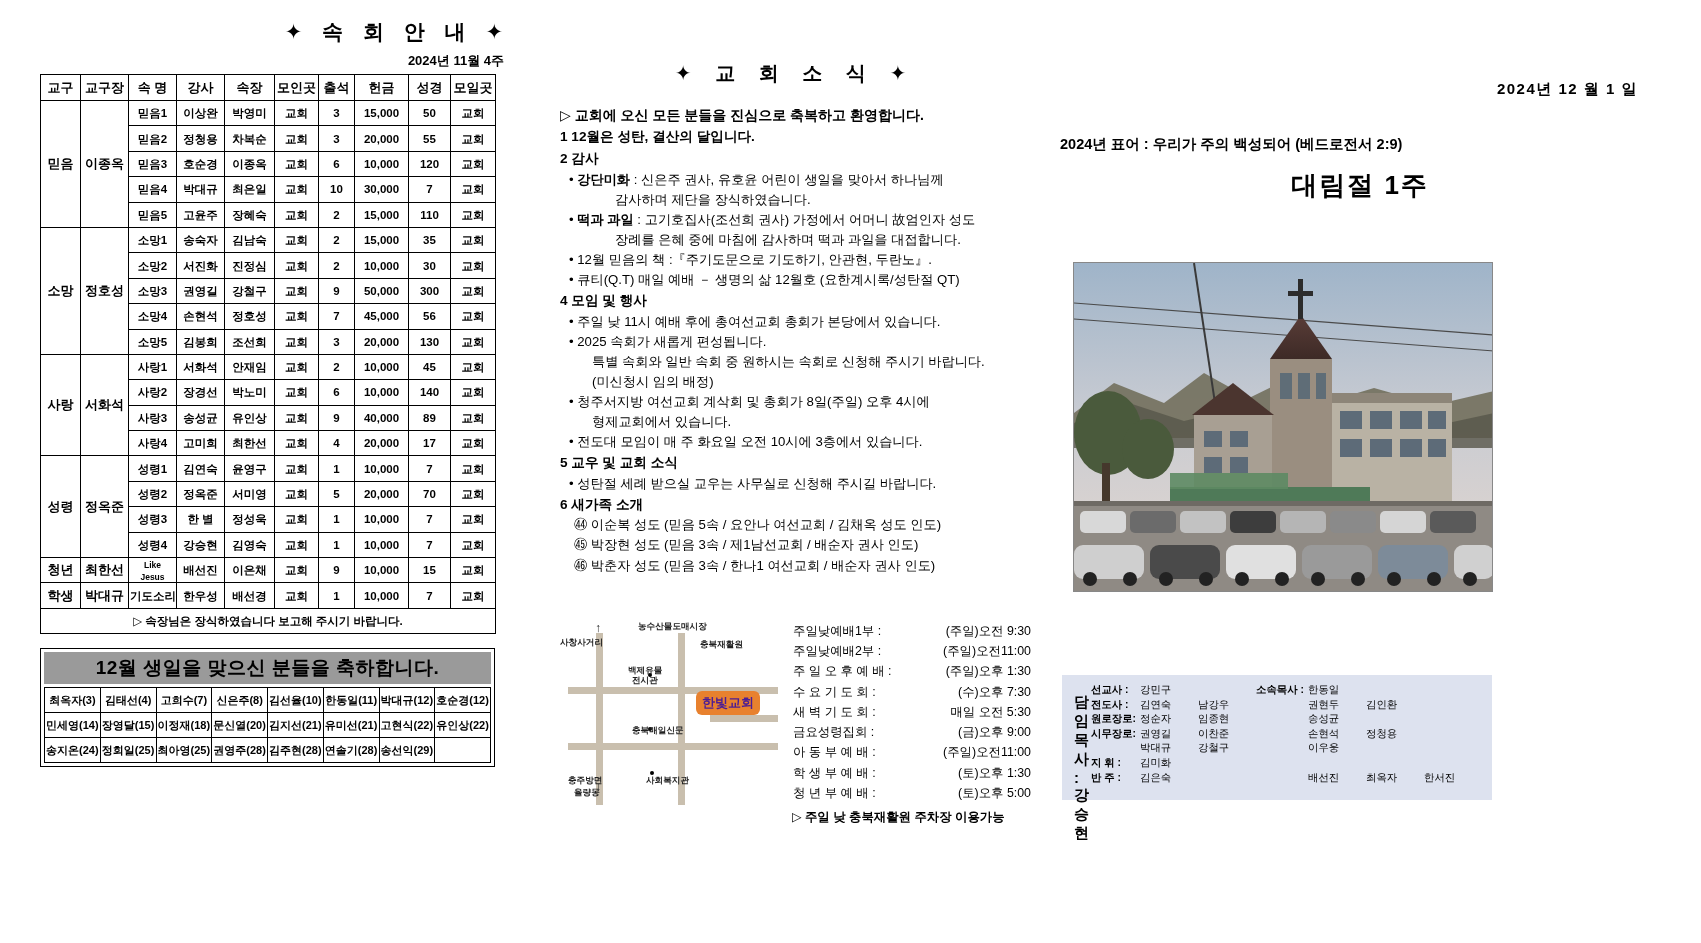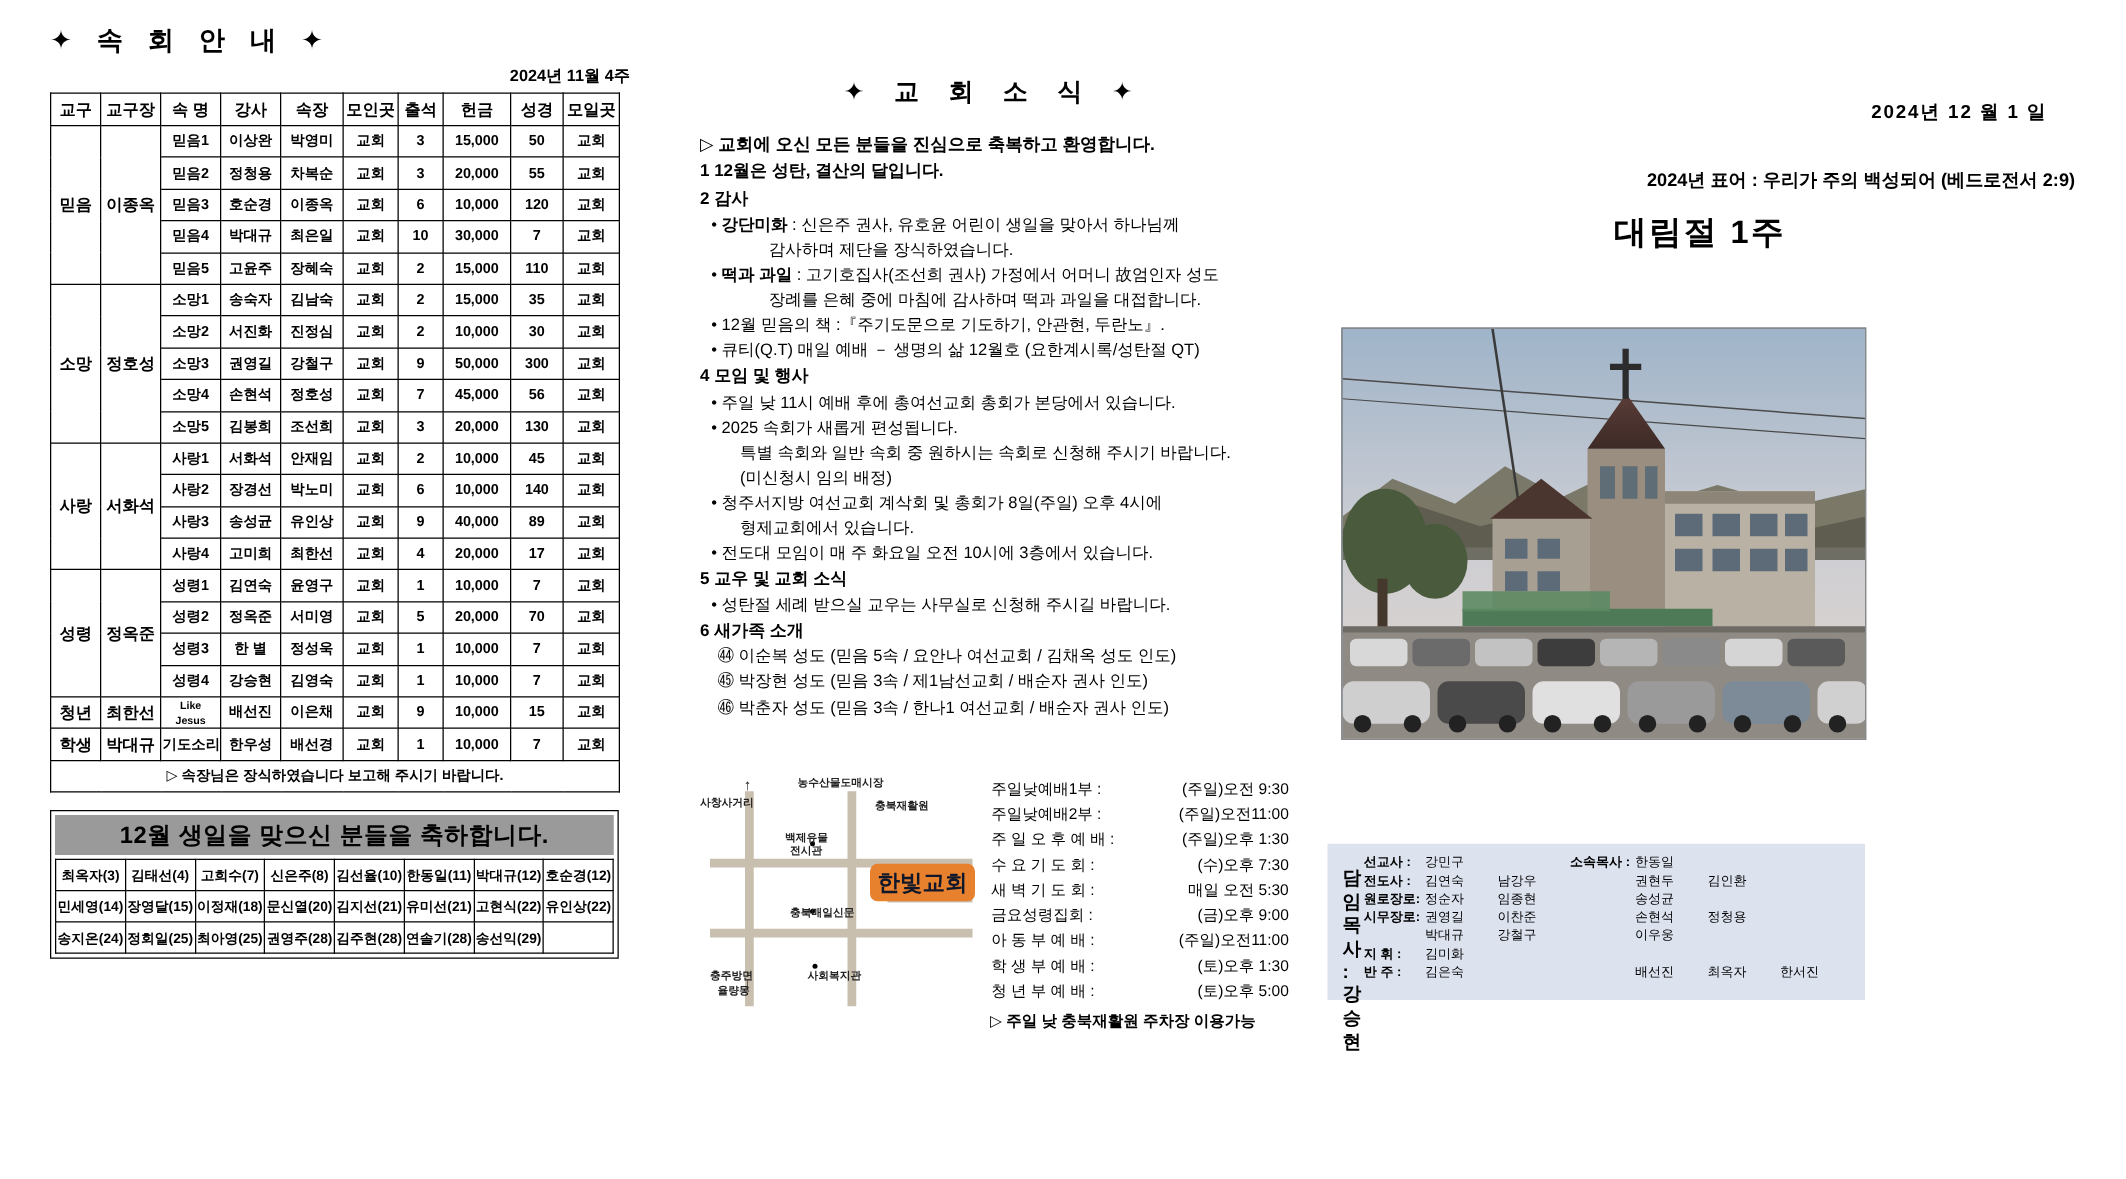--- a/index.html
+++ b/index.html
@@ -10,21 +10,21 @@
     font-family:"Liberation Sans","DejaVu Sans",sans-serif;
     color:#000;
     overflow:hidden;
     position:relative;
   }
   .page { position:relative; width:1701px; height:943px; }
 
   
   .col-left { position:absolute; left:40px; top:18px; width:470px; }
   .sec-title {
-    text-align:left; font-size:21px; font-weight:bold;
+    text-align:right; font-size:21px; font-weight:bold;
     letter-spacing:7px; margin-bottom:6px;
   }
   .sec-date { text-align:right; font-size:13px; font-weight:bold; padding-right:6px; margin-bottom:4px;}
 
   table.cell-tbl { border-collapse:collapse; width:455px; table-layout:fixed; }
   table.cell-tbl th, table.cell-tbl td {
     border:1px solid #000; text-align:center; font-size:11.5px;
     font-weight:bold; height:25.4px; padding:0 1px; line-height:1.05;
     white-space:nowrap; overflow:hidden;
   }
@@ -60,34 +60,34 @@
   .news .cont2 { padding-left:32px; font-weight:normal; }
   .news .fam { padding-left:16px; text-indent:-2px; font-weight:normal; }
 
   
   .mapsched { position:absolute; left:560px; top:615px; width:470px; height:200px; }
   .mapbox { position:absolute; left:0; top:0; width:230px; height:195px; }
   .maplabel { position:absolute; font-size:8.6px; font-weight:bold; color:#222; white-space:nowrap; }
   .road { position:absolute; background:#c9bfae; }
   .dot { position:absolute; width:4px;height:4px;border-radius:50%;background:#000; }
   .church-pin {
-    position:absolute; background:#e8812e; color:#0f172a; font-weight:bold;
-    font-size:18px; border-radius:6px; padding:3px 6px; white-space:nowrap;
+    position:absolute; background:#e8812e; color:#4c1d95; font-weight:bold;
+    font-size:13px; border-radius:6px; padding:3px 6px; white-space:nowrap;
   }
   .sched { position:absolute; left:232px; top:6px; width:240px; }
   .sched table { border-collapse:collapse; width:100%; }
   .sched td { font-size:12.4px; font-weight:normal; height:20.3px; white-space:nowrap; }
   .sched td.nm { letter-spacing:0px; }
   .sched td.tm { text-align:right; }
   .sched .foot { font-size:12.4px; font-weight:bold; padding-top:5px; }
 
   
   .col-right { position:absolute; left:1060px; top:80px; width:600px; }
   .r-date { text-align:right; font-size:15px; font-weight:bold; padding-right:22px; letter-spacing:1.5px;}
-  .r-slogan { text-align:right; font-size:14.5px; font-weight:bold; margin-top:36px; }
+  .r-slogan { text-align:left; font-size:14.5px; font-weight:bold; margin-top:36px; }
   .r-season { text-align:center; font-size:26px; font-weight:bold; margin-top:14px; letter-spacing:2px;}
 
   .photo {
     position:absolute; left:1073px; top:262px; width:420px; height:330px;
     border:1px solid #888; overflow:hidden; background:#7a8a9a;
   }
   .staffbox {
     position:absolute; left:1062px; top:675px; width:430px; height:125px;
     background:#dde2ef; padding:8px 10px 6px 12px;
   }

